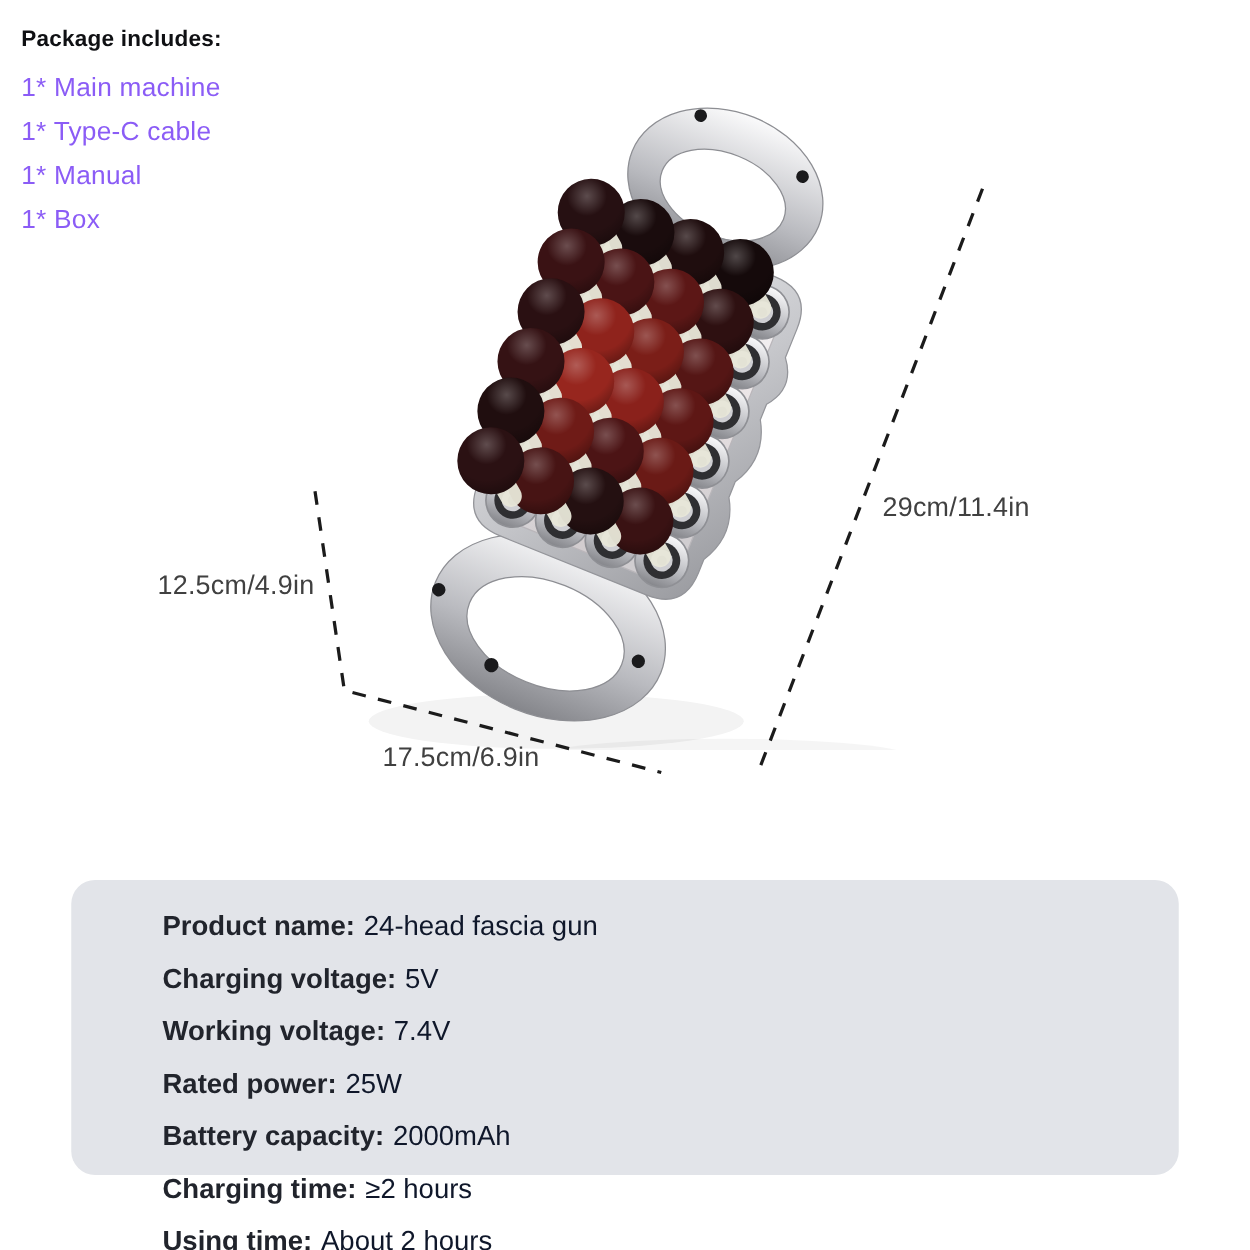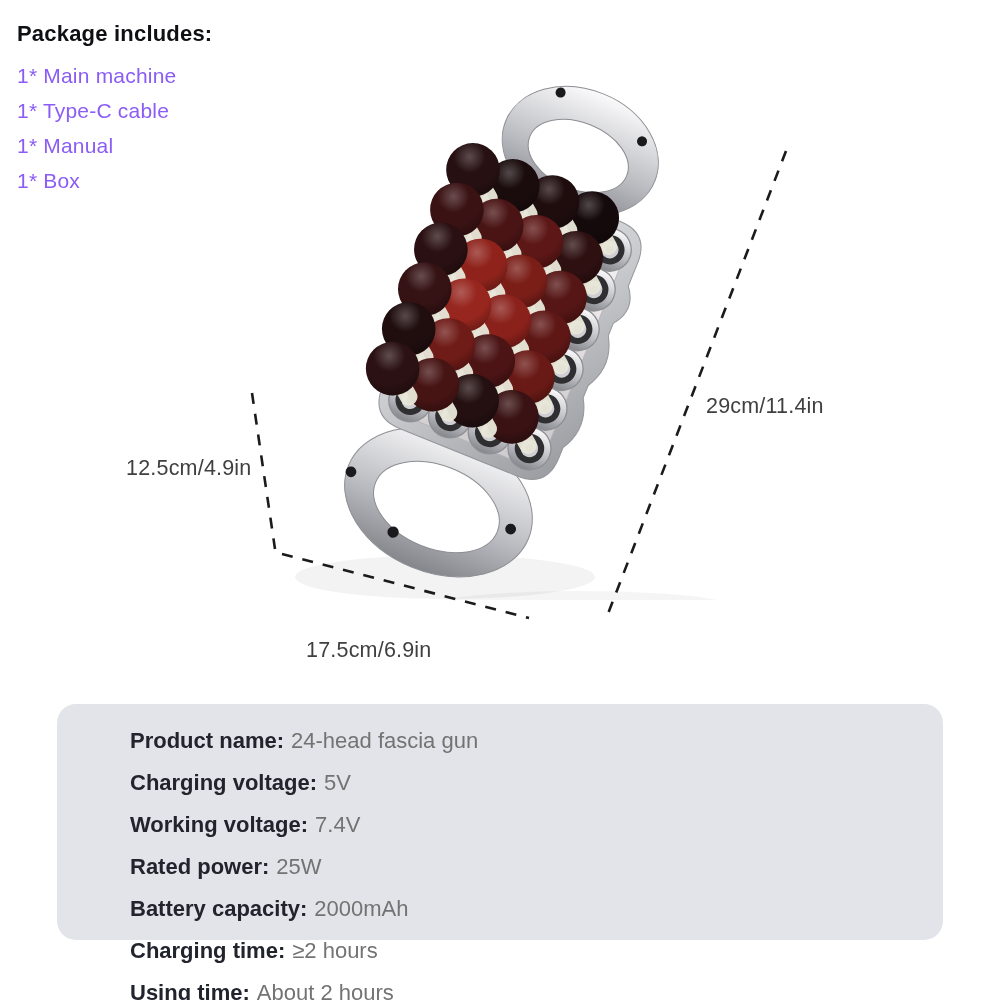--- a/index.html
+++ b/index.html
@@ -2,42 +2,42 @@
 <html><head>
 <meta charset="utf-8">
 <style>
   html,body{margin:0;padding:0;background:#ffffff;}
   .canvas{
     position:relative;width:1000px;height:1000px;background:#ffffff;
     font-family:"Liberation Sans",sans-serif;overflow:hidden;
   }
   
   .package{position:absolute;left:17px;top:21px;}
-  .package-title{font-size:22px;font-weight:600;color:#0f1013;margin:0 0 11px 0;letter-spacing:.2px;}
+  .package-title{font-size:18px;font-weight:600;color:#0f1013;margin:0 0 11px 0;letter-spacing:.2px;}
   .package ul{list-style:none;margin:0;padding:0;}
   .package-item{font-size:21px;line-height:35px;color:#8b5cf6;letter-spacing:.2px;}
   
   #device-svg{position:absolute;left:240px;top:50px;}
   
   #measure-svg{position:absolute;left:0;top:0;pointer-events:none;}
   .dim{position:absolute;font-size:21.5px;color:#404040;letter-spacing:.2px;white-space:nowrap;}
   .dim-height{left:706px;top:394px;}
   .dim-side{left:126px;top:456px;}
-  .dim-width{left:306px;top:594px;margin-top:44px;}
+  .dim-width{left:306px;top:594px;}
   
   .spec-box{
     position:absolute;left:57px;top:704px;width:886px;height:236px;
     background:#e2e4e9;border-radius:19px;box-sizing:border-box;
     display:flex;padding:16px 0 0 73px;flex-direction:column;
   }
   .spec-col{display:flex;flex-direction:column;}
   .spec-col.left{width:465px;}
   .spec-row{height:42px;display:flex;align-items:center;font-size:22px;}
   .spec-label{font-weight:700;color:#21242c;margin-right:7px;white-space:nowrap;}
-  .spec-value{color:#737373;white-space:nowrap;}
+  .spec-value{color:#0f172a;white-space:nowrap;}
 </style>
 </head>
 <body>
 
 <div class="canvas">
 
   <section class="package">
     <div class="package-title">Package includes:</div>
     <ul id="package-items">
         <li class="package-item">1* Main machine</li>

